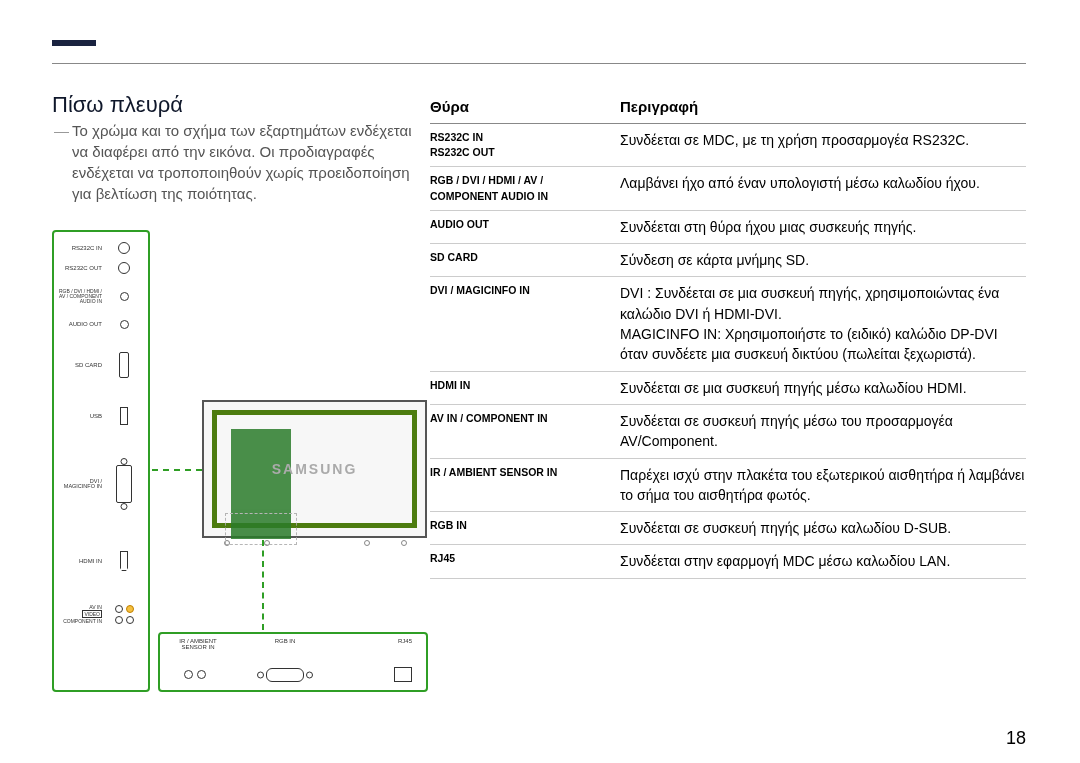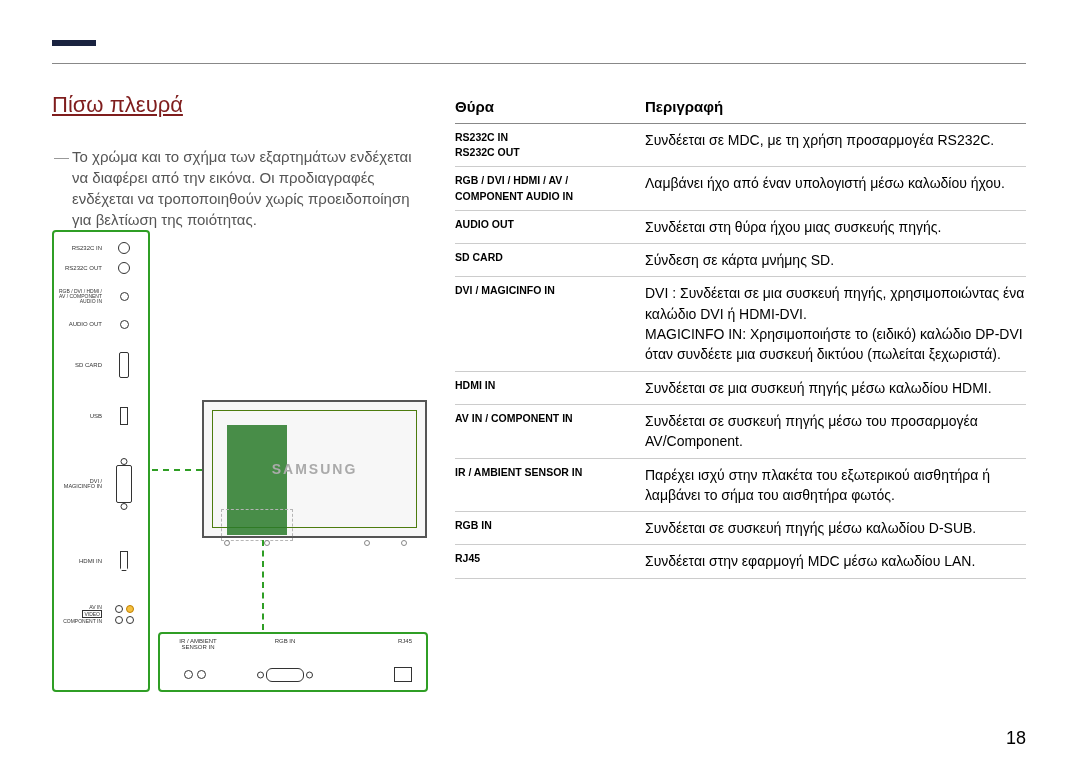--- a/index.html
+++ b/index.html
@@ -30,23 +30,22 @@
   }
   .left-col {
     position: absolute;
     top: 92px;
     left: 52px;
     width: 378px;
   }
   .left-col h1 {
     font-size: 22px;
     font-weight: 400;
-    color: #7f1d1d;
-    margin-bottom: 28px;
-    text-decoration: underline;
+    color: #0f172a;
+    margin-bottom: 2px;
   }
   .note {
     position: relative;
     padding-left: 20px;
     margin-bottom: 8px;
     font-size: 15px;
     color: #555;
     line-height: 1.4;
   }
   .note::before {
@@ -88,21 +87,21 @@
     left: 150px;
     top: 170px;
     width: 225px;
     height: 138px;
     border: 2px solid #555;
     background: #f7f7f7;
   }
   .monitor-inner {
     position: absolute;
     left: 8px; top: 8px; right: 8px; bottom: 8px;
-    border: 1px solid #4d7c0f;
+    border: 5px solid #4d7c0f;
   }
   .monitor-logo {
     position: absolute;
     left: 50%; top: 50%;
     transform: translate(-50%,-50%);
     font-size: 14px;
     letter-spacing: 2px;
     color: #aaa;
     font-weight: 600;
   }
@@ -159,21 +158,21 @@
   .vga { display:inline-block; width:38px;height:14px;border:1.5px solid #333;border-radius:6px;position:relative;}
   .vga::before,.vga::after{content:"";position:absolute;top:50%;transform:translateY(-50%);width:5px;height:5px;border:1px solid #333;border-radius:50%;}
   .vga::before{left:-10px;} .vga::after{right:-10px;}
   .rj45 { display:inline-block; width:18px;height:15px;border:1.5px solid #333; }
   .sensor-jacks { display:flex; gap:4px; }
 
   
   .right-col {
     position:absolute;
     top: 98px;
-    left: 455px;
+    left: 430px;
     right: 54px;
   }
   table { width:100%; border-collapse: collapse; }
   th { text-align:left; font-size:15px; font-weight:700; padding-bottom:8px; border-bottom:1px solid #888;}
   td { vertical-align:top; font-size:14px; padding:6px 0 6px 0; border-bottom:1px solid #ccc; line-height:1.45;}
   td.port { width:190px; font-weight:700; font-size:10.5px; padding-right:10px;}
   .usb-sym { font-weight:700; }
 
   .page-num {
     position:absolute;

